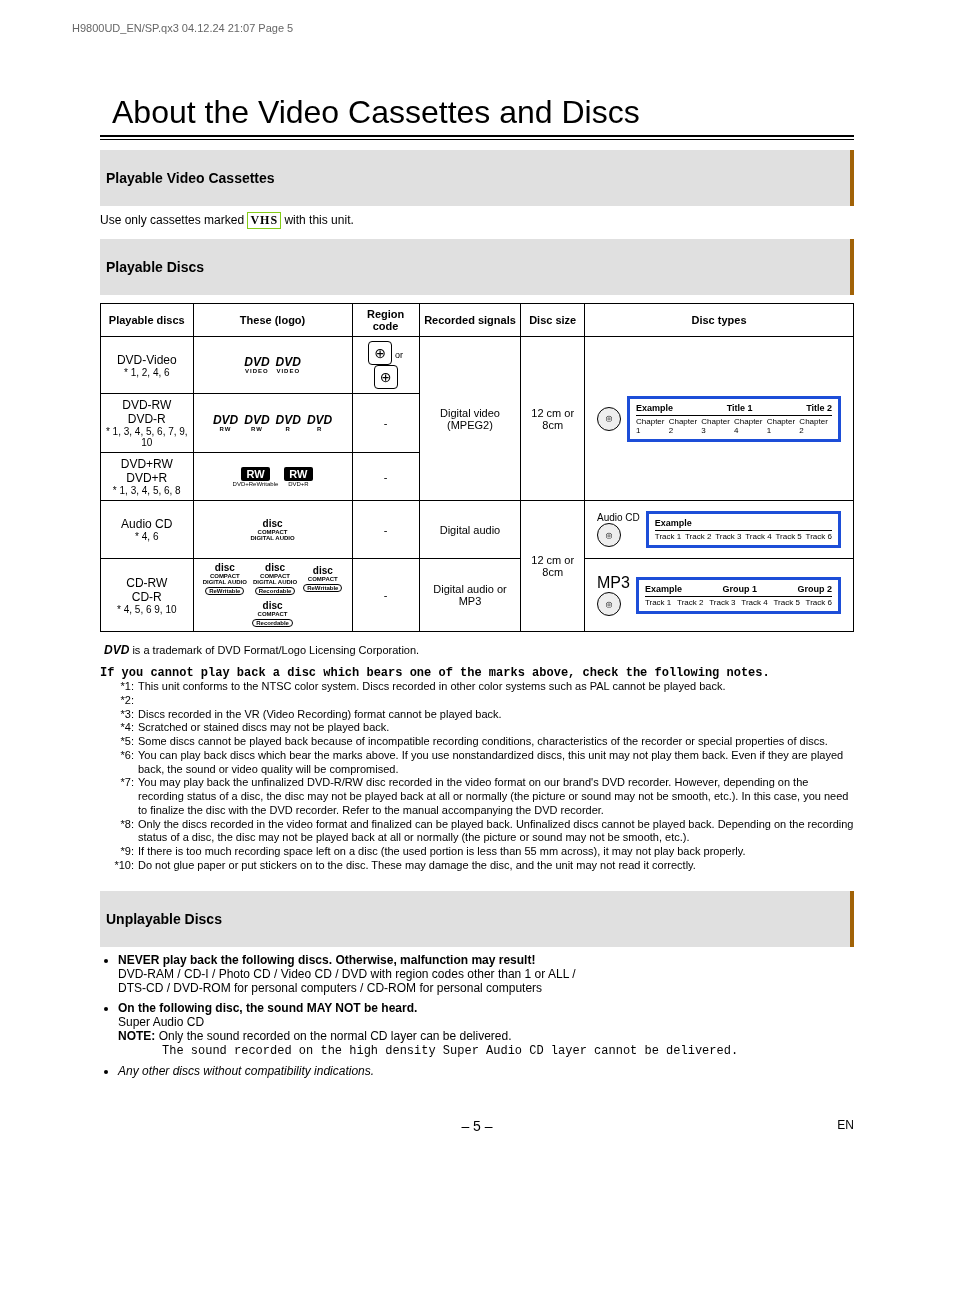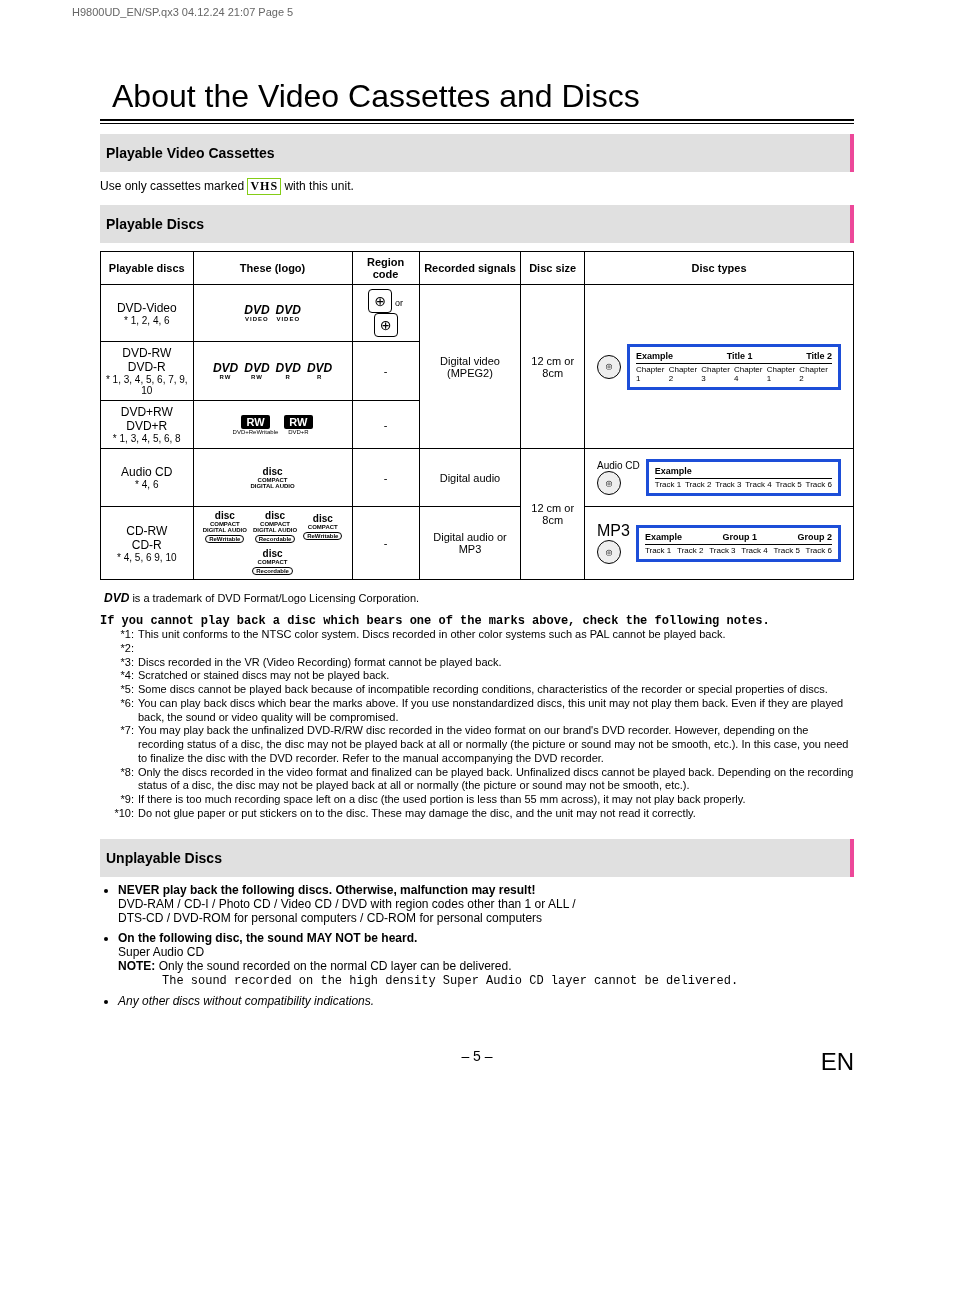--- a/index.html
+++ b/index.html
@@ -8,36 +8,37 @@
     font-family: Arial, Helvetica, sans-serif;
     font-size: 12px;
     color: #000;
     background: #fff;
     width: 954px;
   }
   .page-header {
     font-size: 11px;
     color: #666;
     padding: 6px 0 0 72px;
+    margin-top: 16px;
   }
   .content {
     padding: 60px 100px 40px 100px;
     position: relative;
   }
   .main-title {
     font-size: 32px;
     font-weight: normal;
     margin: 0 0 4px 12px;
   }
   .title-rule-thick { border-top: 2px solid #000; margin-bottom:2px;}
   .title-rule-thin  { border-top: 1px solid #000; margin-bottom:10px;}
   .section-bar {
     background: #e0e0e0;
-    border-right: 4px solid #ec4899;
-    padding: 11px 6px;
+    border-right: 4px solid #a16207;
+    padding: 20px 6px;
     font-weight: bold;
     font-size: 14px;
     margin-top: 6px;
   }
   .body-text { font-size: 12px; margin: 6px 0 10px 0; }
   .logo-box {
     display:inline-block; border:1px solid #84cc16; padding:0 2px;
     font-family: "Times New Roman", serif; font-weight:bold; font-size:12px;
     letter-spacing:1px;
   }
@@ -97,21 +98,21 @@
   ul.unplayable { list-style: disc; padding-left: 18px; font-size:12px; margin:6px 0 0 0;}
   ul.unplayable li { margin-bottom:6px; }
   .bold { font-weight:bold; }
   .italic { font-style: italic; }
   .footer {
     text-align:center;
     font-size:14px;
     margin-top:40px;
     position:relative;
   }
-  .footer .lang { position:absolute; right:0; top:0; font-size:24px;}
+  .footer .lang { position:absolute; right:0; top:0; font-size:12px;}
 </style>
 </head>
 <body>
 
 <div class="page-header">
   <span>H9800UD_EN/SP.qx3  04.12.24 21:07  Page 5</span>
 </div>
 
 <div class="content">
 

